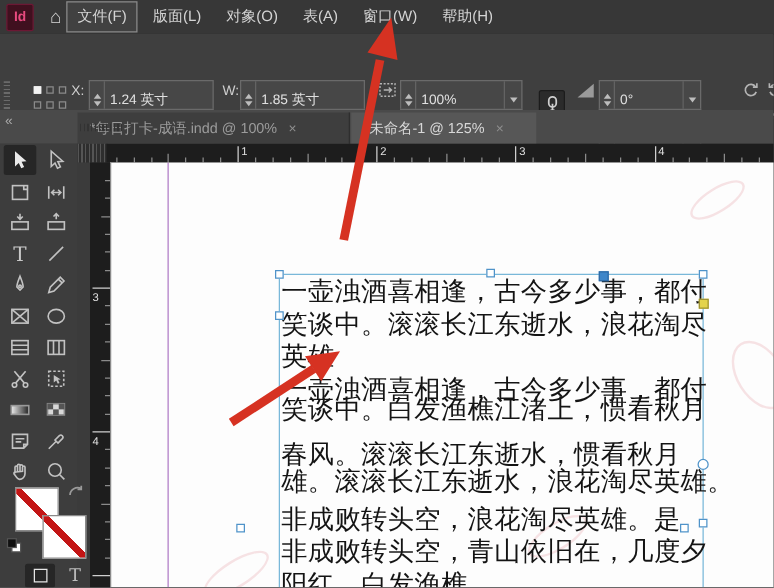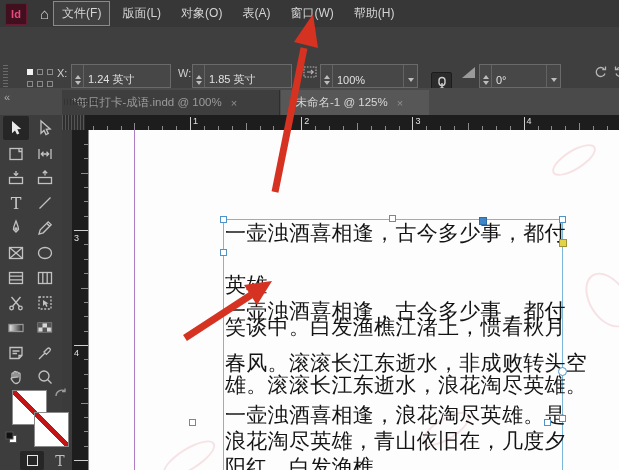--- a/index.html
+++ b/index.html
@@ -483,28 +483,29 @@
     <div class="wm" style="left:460px;top:20px;width:46px;height:16px;"></div>
     <div class="wm" style="left:500px;top:140px;width:34px;height:56px;"></div>
     <div class="wm" style="left:70px;top:318px;width:56px;height:18px;"></div>
     <div class="wm" style="left:330px;top:288px;width:50px;height:18px;"></div>
 
     <div class="fborder" style="left:134px;top:89px;width:340px;height:1px;"></div>
     <div class="fborder" style="left:134px;top:89px;width:1px;height:251px;"></div>
     <div class="fborder" style="left:473px;top:89px;width:1px;height:251px;"></div>
 
     <div class="tline" style="top:90px;">一壶浊酒喜相逢，古今多少事，都付</div>
+    <div class="tline" style="top:116px;">笑谈中。滚滚长江东逝水，浪花淘尽</div>
     <div class="tline" style="top:142px;">英雄</div>
 
     <div class="tline" style="top:168px;">一壶浊酒喜相逢，古今多少事，都付</div>
     <div class="tline" style="top:184px;">笑谈中。白发渔樵江渚上，惯看秋月</div>
-    <div class="tline" style="top:220px;">春风。滚滚长江东逝水，非成败转头空</div>
+    <div class="tline" style="top:220px;">春风。滚滚长江东逝水，惯看秋月</div>
     <div class="tline" style="top:242px;">雄。滚滚长江东逝水，浪花淘尽英雄。</div>
-    <div class="tline" style="top:272px;">一壶浊酒喜相逢，浪花淘尽英雄。是</div>
-    <div class="tline" style="top:298px;">浪花淘尽英雄，青山依旧在，几度夕</div>
+    <div class="tline" style="top:272px;">非成败转头空，浪花淘尽英雄。是</div>
+    <div class="tline" style="top:298px;">非成败转头空，青山依旧在，几度夕</div>
     <div class="tline" style="top:324px;">阳红。白发渔樵</div>
 
     <div class="hdl" style="left:131px;top:86px;"></div>
     <div class="hdl" style="left:300px;top:85px;"></div>
     <div class="hdl" style="left:470px;top:86px;"></div>
     <div class="hdl" style="left:390px;top:87px;width:8px;height:8px;background:#3f86c9;border-color:#2f6ba6;"></div>
     <div class="hdl" style="left:470px;top:109px;width:8px;height:8px;background:#e3d34b;border-color:#9f9433;"></div>
     <div class="hdl" style="left:131px;top:119px;"></div>
     <div class="hdl" style="left:469px;top:237px;width:9px;height:9px;border-radius:50%;"></div>
     <div class="hdl" style="left:100px;top:289px;"></div>

